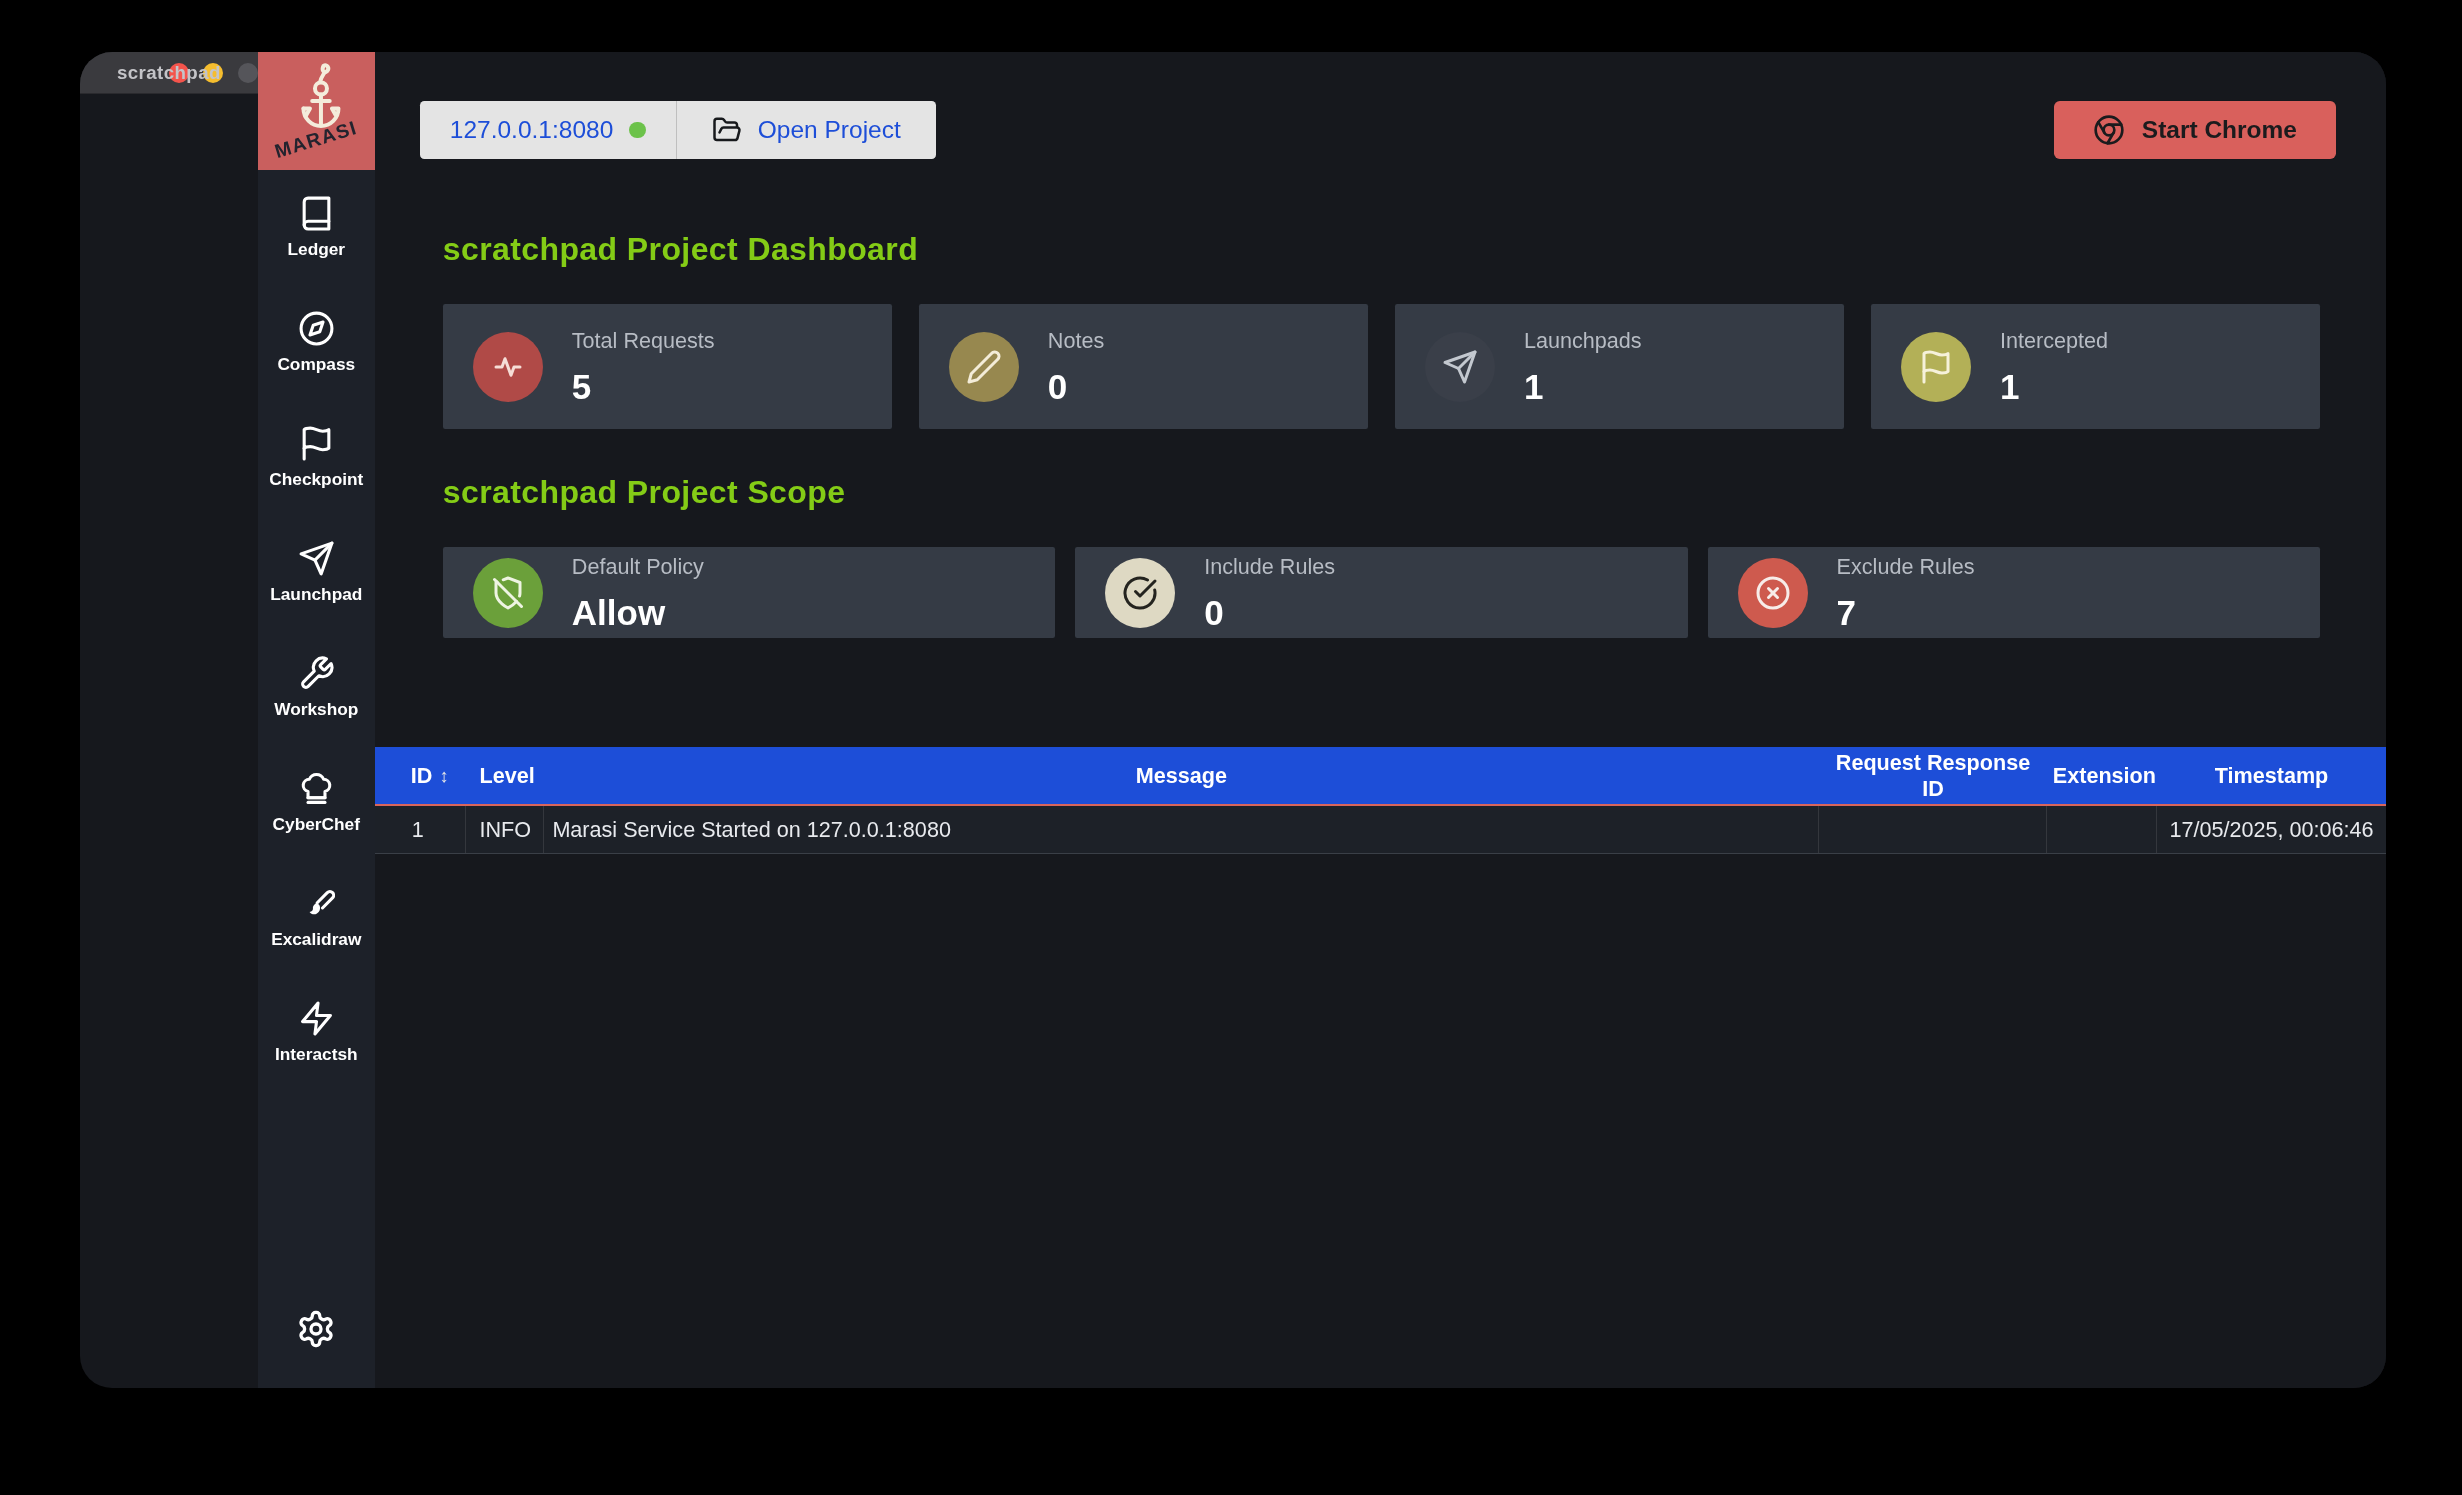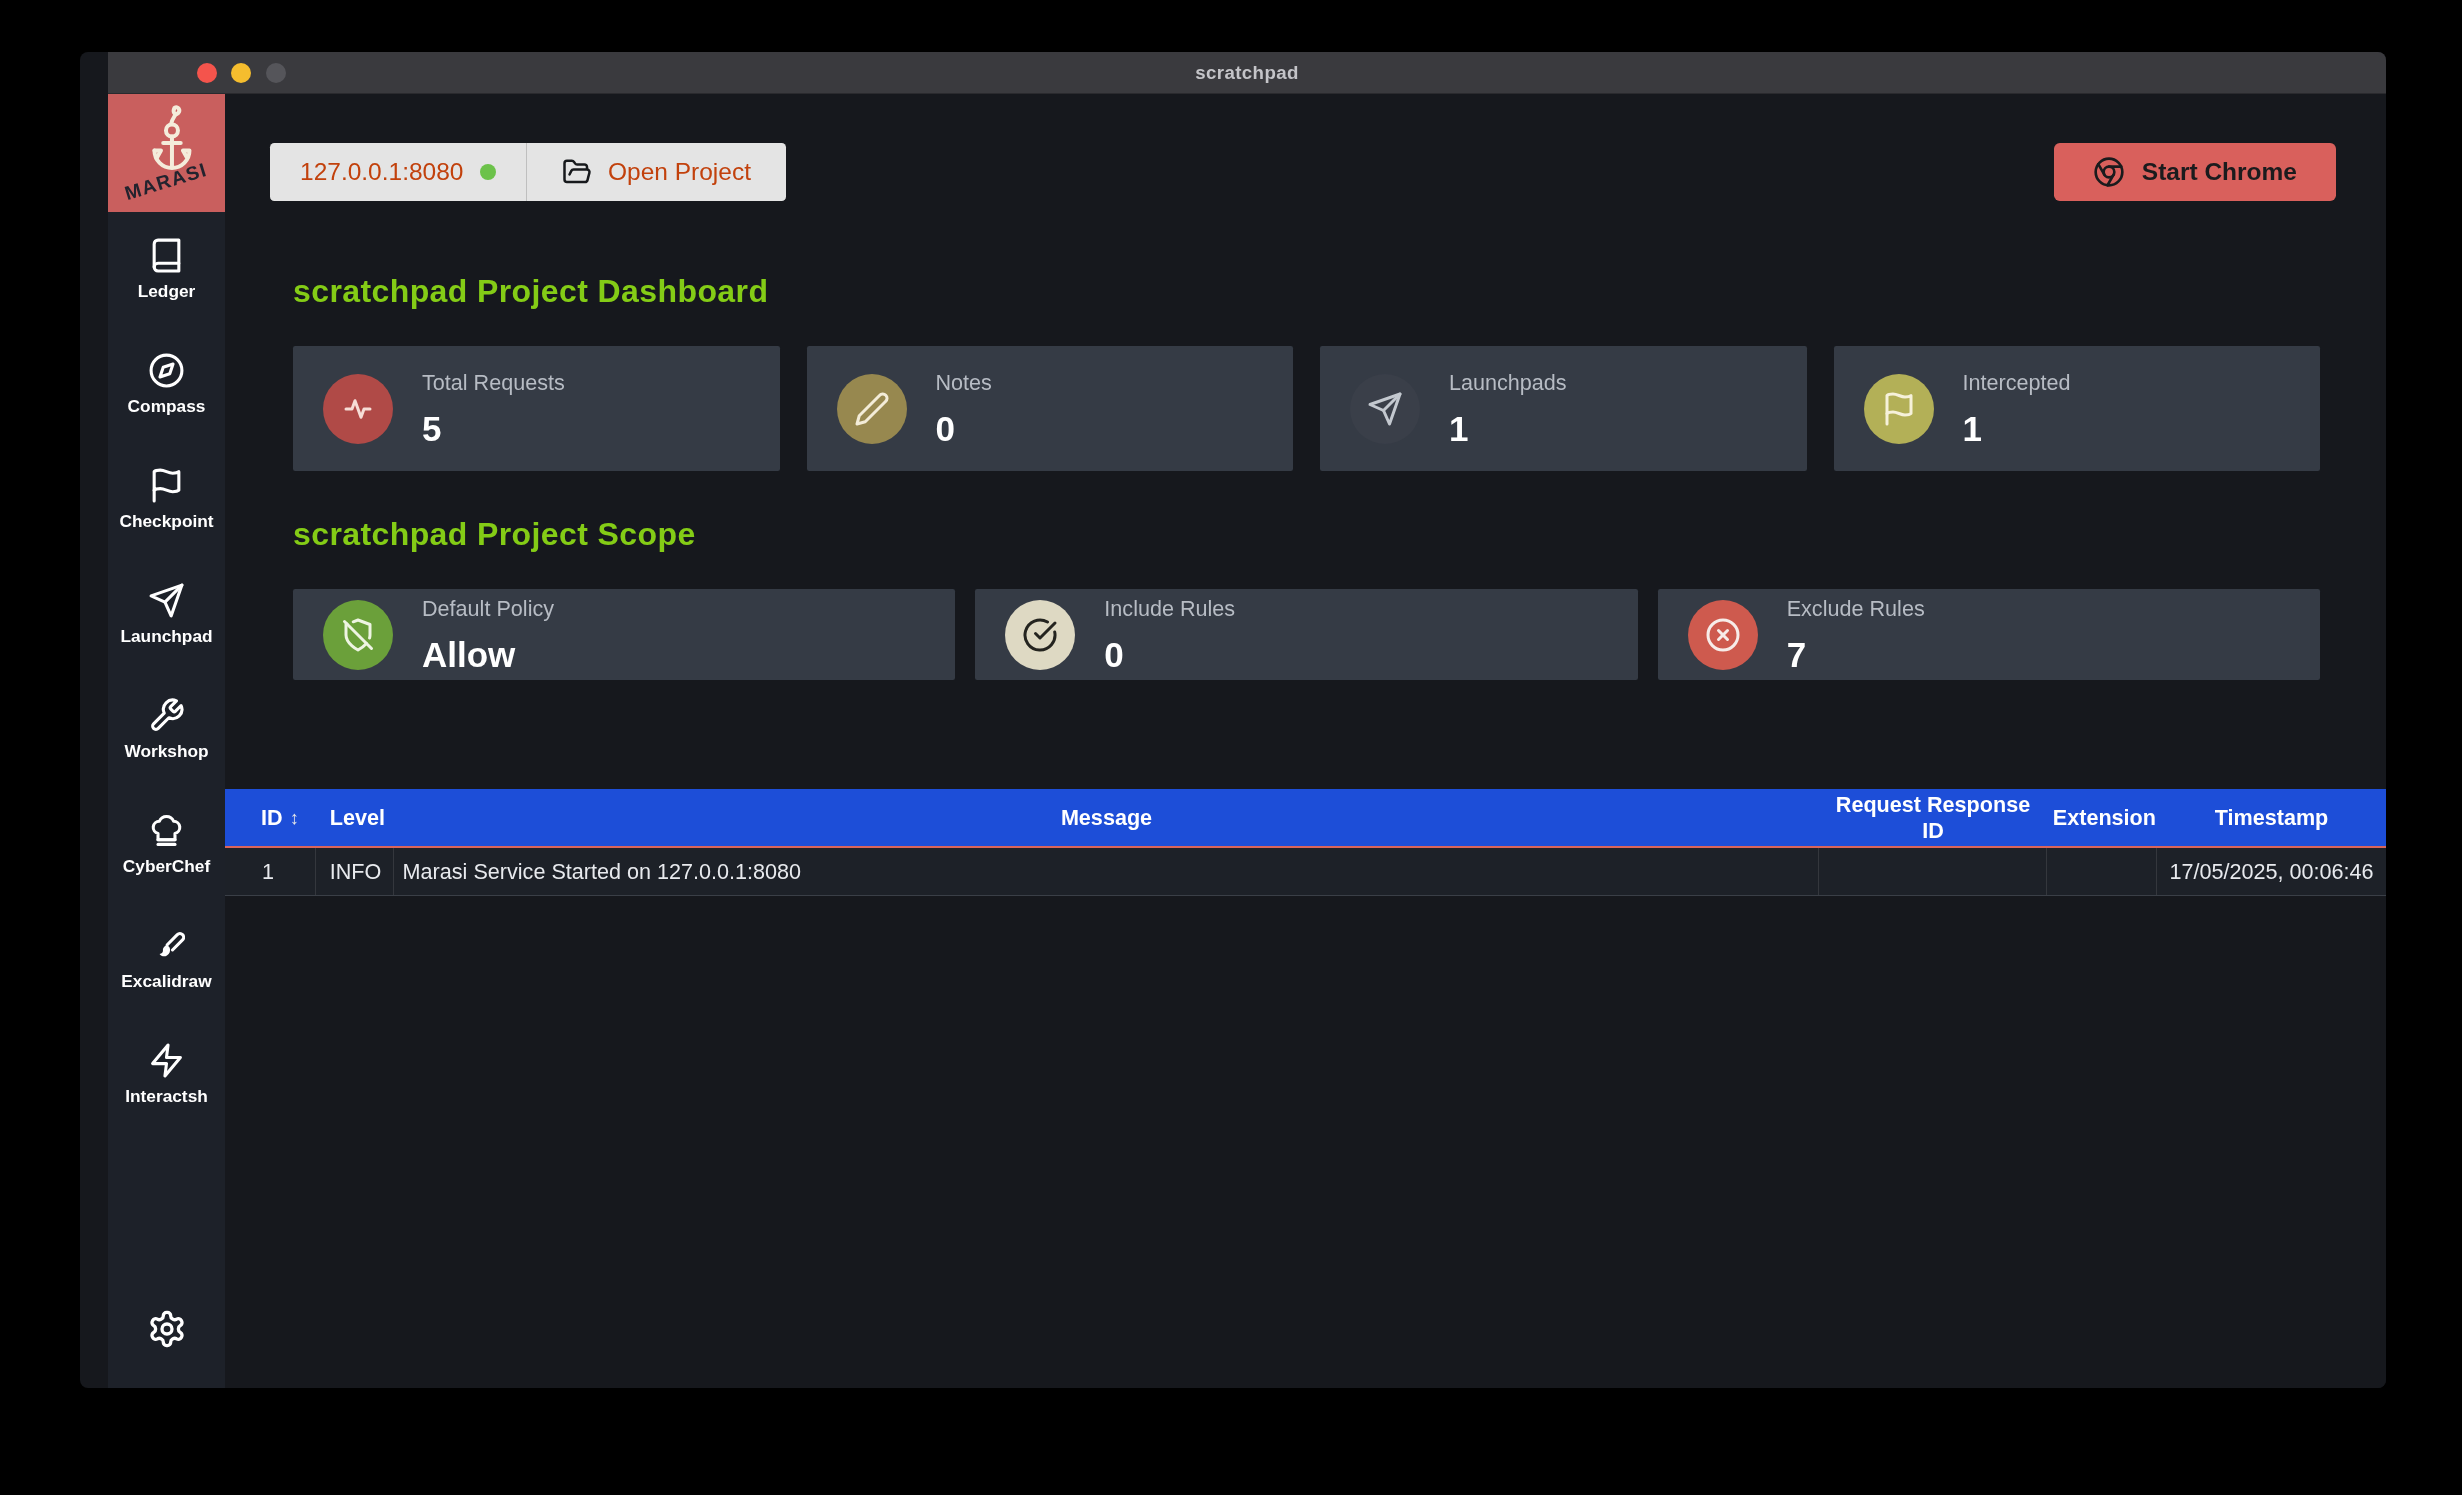--- a/index.html
+++ b/index.html
@@ -1,22 +1,22 @@
 <!DOCTYPE html>
 <html style="font-size:11.5px"><head>
 <meta charset="utf-8">
 <style>
   * { margin: 0; padding: 0; box-sizing: border-box; }
   html, body { width: 2462px; height: 1496px; background: #000; font-family: "Liberation Sans", sans-serif; }
 
   .window {
     position: absolute; left: 80px; top: 52px; width: 2306px; height: 1336px;
-    border-radius: 8px; overflow: hidden; background: #16181d;
+    border-radius: 32px; overflow: hidden; background: #16181d;
     box-shadow: 0 29px 86px rgba(0,0,0,.8);
-    display: flex; flex-direction: column; padding-left: 28px;
+    display: flex; flex-direction: row;
   }
 
   
   .titlebar {
     height: 42px; background: #3a3a3e; flex: 0 0 auto;
     display: flex; align-items: center; position: relative;
     border-bottom: 0.7px solid #2a2a2e;
   }
   .traffic { display: flex; gap: 14.4px; margin-left: 89px; }
   .light { width: 20px; height: 20px; border-radius: 50%; }
@@ -60,21 +60,21 @@
   .toolbar {
     margin: 49px 50px 0 45px; height: 58px;
     display: flex; align-items: center; justify-content: space-between;
   }
   .addr-group {
     height: 58px; display: flex; align-items: stretch; background: #e4e4e4;
     border-radius: 4.3px; overflow: hidden;
   }
   .addr-btn, .open-btn {
     display: flex; align-items: center; gap: 16px;
-    font-size: 24.5px; color: #c2410c; font-weight: 500; cursor: pointer;
+    font-size: 24.5px; color: #1d4ed8; font-weight: 500; cursor: pointer;
   }
   .addr-btn { padding: 0 30px; }
   .open-btn { padding: 0 35px; border-left: 1.4px solid #bfbfbf; }
   .status-dot { width: 16.5px; height: 16.5px; border-radius: 50%; }
   .chrome-btn {
     height: 58px; padding: 0 39px; background: #d9605c; border-radius: 5.8px;
     display: flex; align-items: center; gap: 17.3px;
     font-size: 24.5px; font-weight: 600; color: #1b1b1d; cursor: pointer;
   }
 

